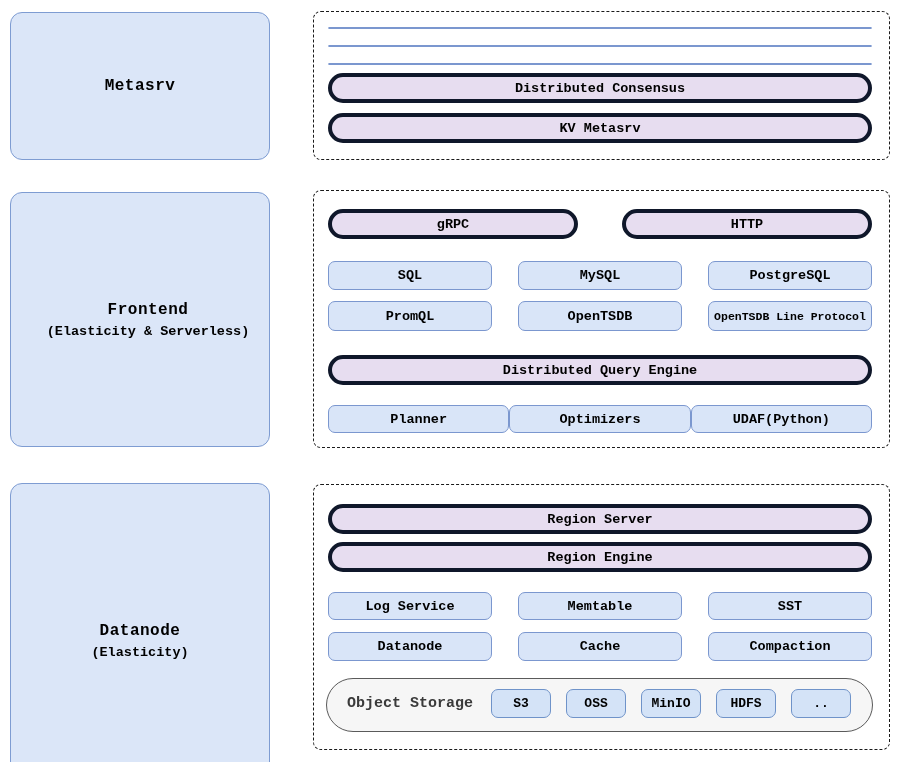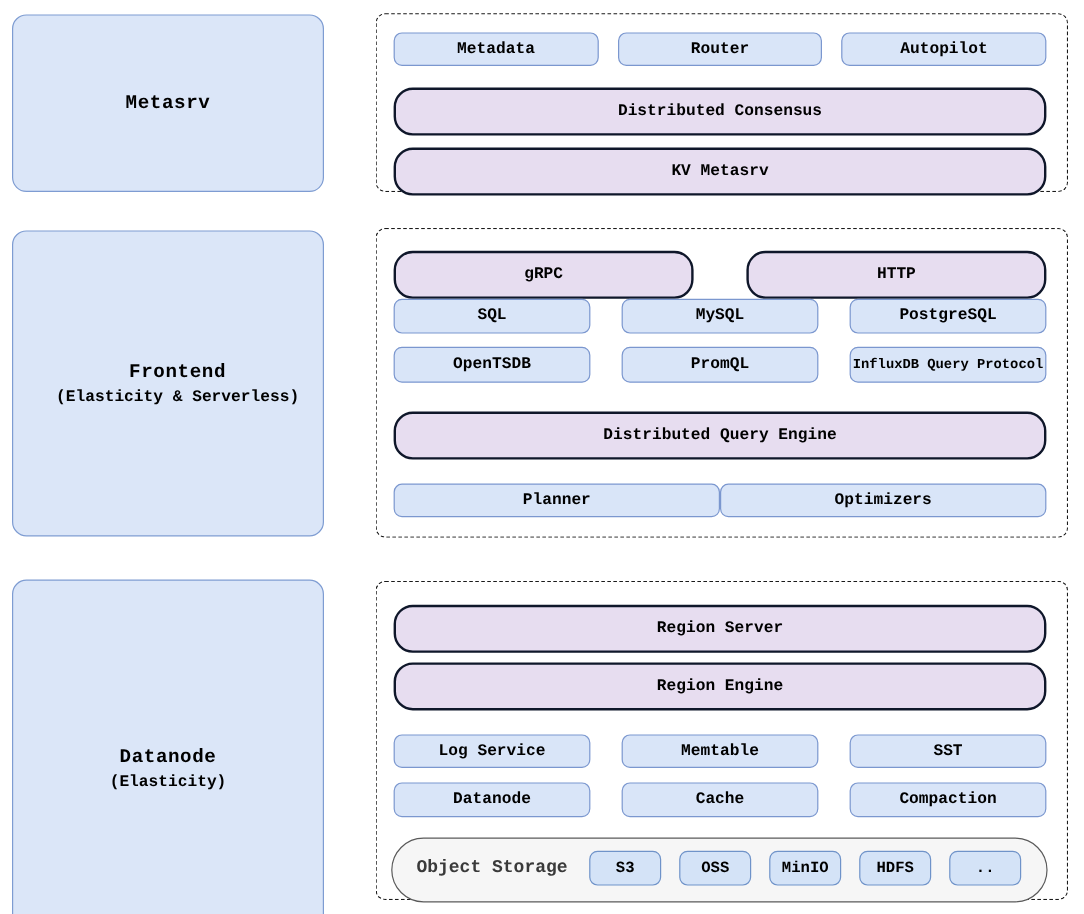--- a/index.html
+++ b/index.html
@@ -54,38 +54,38 @@
     border-radius:7px;
     box-sizing:border-box;
     display:flex;align-items:center;justify-content:center;
     font-size:13.5px;
     white-space:nowrap;
     overflow:hidden;
   }
   .chip.small-text{font-size:11.5px;}
   .pill{
     background:#e7ddf0;
-    border:2px solid #0f172a;
+    border:4px solid #0f172a;
     border-radius:16px;
     box-sizing:border-box;
-    height:40px;
+    height:30px;
     display:flex;align-items:center;justify-content:center;
     font-size:13.5px;
     white-space:nowrap;
   }
   .pill.grow{flex:1;}
 
   
-  #panel-metasrv .modules-row{margin-top:15px;height:28px;gap:16px;}
+  #panel-metasrv .modules-row{margin-top:15px;height:28px;gap:16px;flex-direction:column;}
   #panel-metasrv .pill.p1{margin-top:18px;}
   #panel-metasrv .pill.p2{margin-top:10px;}
 
   
   #panel-frontend .transport-row{margin-top:18px;gap:44px;}
-  #panel-frontend .proto-row1{height:29px;gap:26px;}
+  #panel-frontend .proto-row1{margin-top:22px;height:29px;gap:26px;}
   #panel-frontend .proto-row2{margin-top:11px;height:30px;gap:26px;}
   #panel-frontend .pill.engine{margin-top:24px;}
   #panel-frontend .query-row{margin-top:20px;height:28px;}
 
   
   #panel-datanode .pill.p1{margin-top:19px;}
   #panel-datanode .pill.p2{margin-top:8px;}
   #panel-datanode .store-row1{margin-top:20px;height:28px;gap:26px;justify-content:flex-end;}
   #panel-datanode .store-row2{margin-top:12px;height:29px;gap:26px;}
 
@@ -151,28 +151,29 @@
     <div class="row transport-row">
       <div class="pill grow">gRPC</div>
       <div class="pill grow">HTTP</div>
     </div>
     <div class="row proto-row1">
       <div class="chip">SQL</div>
       <div class="chip">MySQL</div>
       <div class="chip">PostgreSQL</div>
     </div>
     <div class="row proto-row2">
+      <div class="chip">PromQL</div>
       <div class="chip">OpenTSDB</div>
-      <div class="chip">PromQL</div>
-      <div class="chip small-text">InfluxDB Query Protocol</div>
+      <div class="chip small-text">OpenTSDB Line Protocol</div>
     </div>
     <div class="pill engine">Distributed Query Engine</div>
     <div class="row query-row">
       <div class="chip">Planner</div>
       <div class="chip">Optimizers</div>
+      <div class="chip">UDAF(Python)</div>
     </div>
   </div>
 
   <div class="panel" id="panel-datanode">
     <div class="pill p1">Region Server</div>
     <div class="pill p2">Region Engine</div>
     <div class="row store-row1">
       <div class="chip">Log Service</div>
       <div class="chip">Memtable</div>
       <div class="chip">SST</div>

